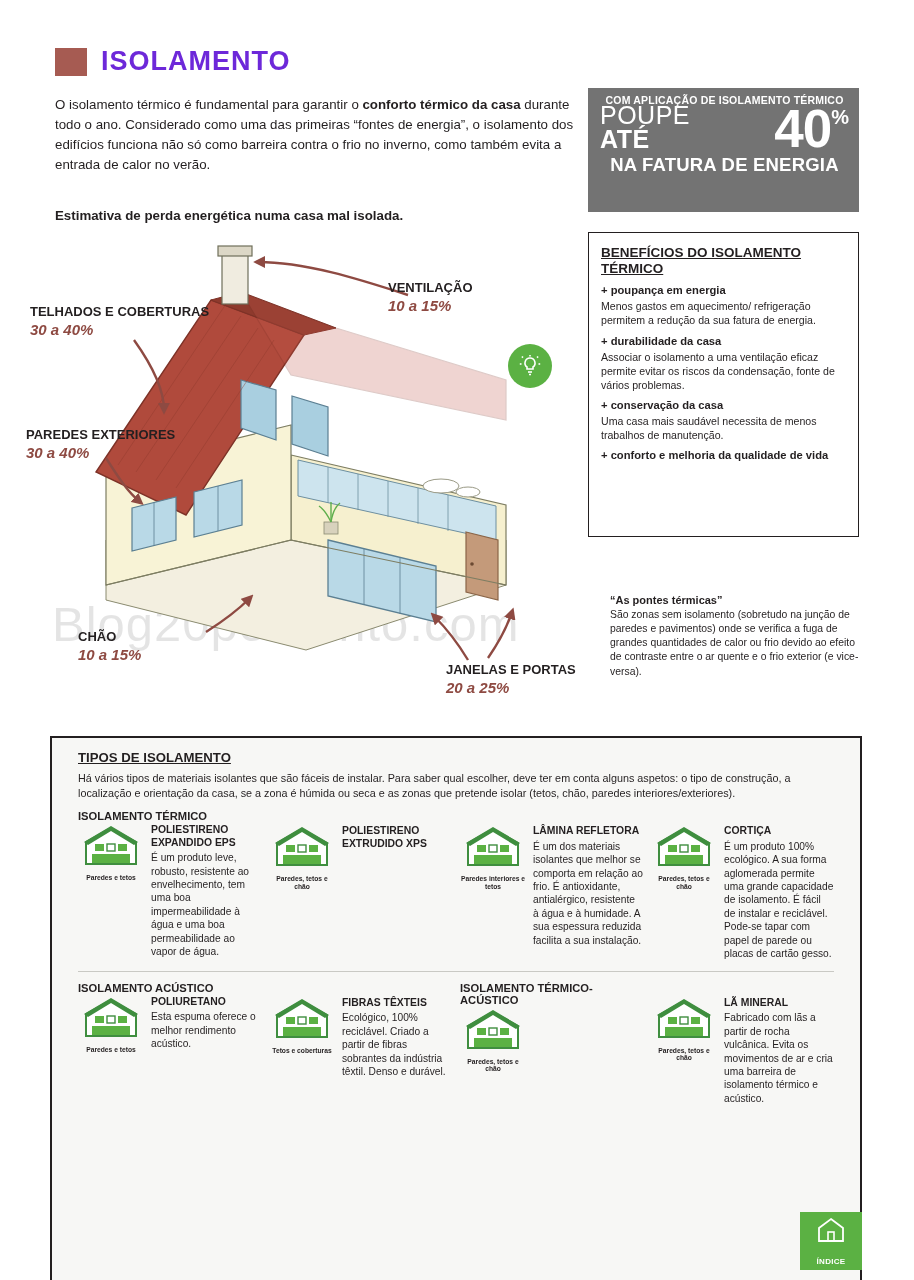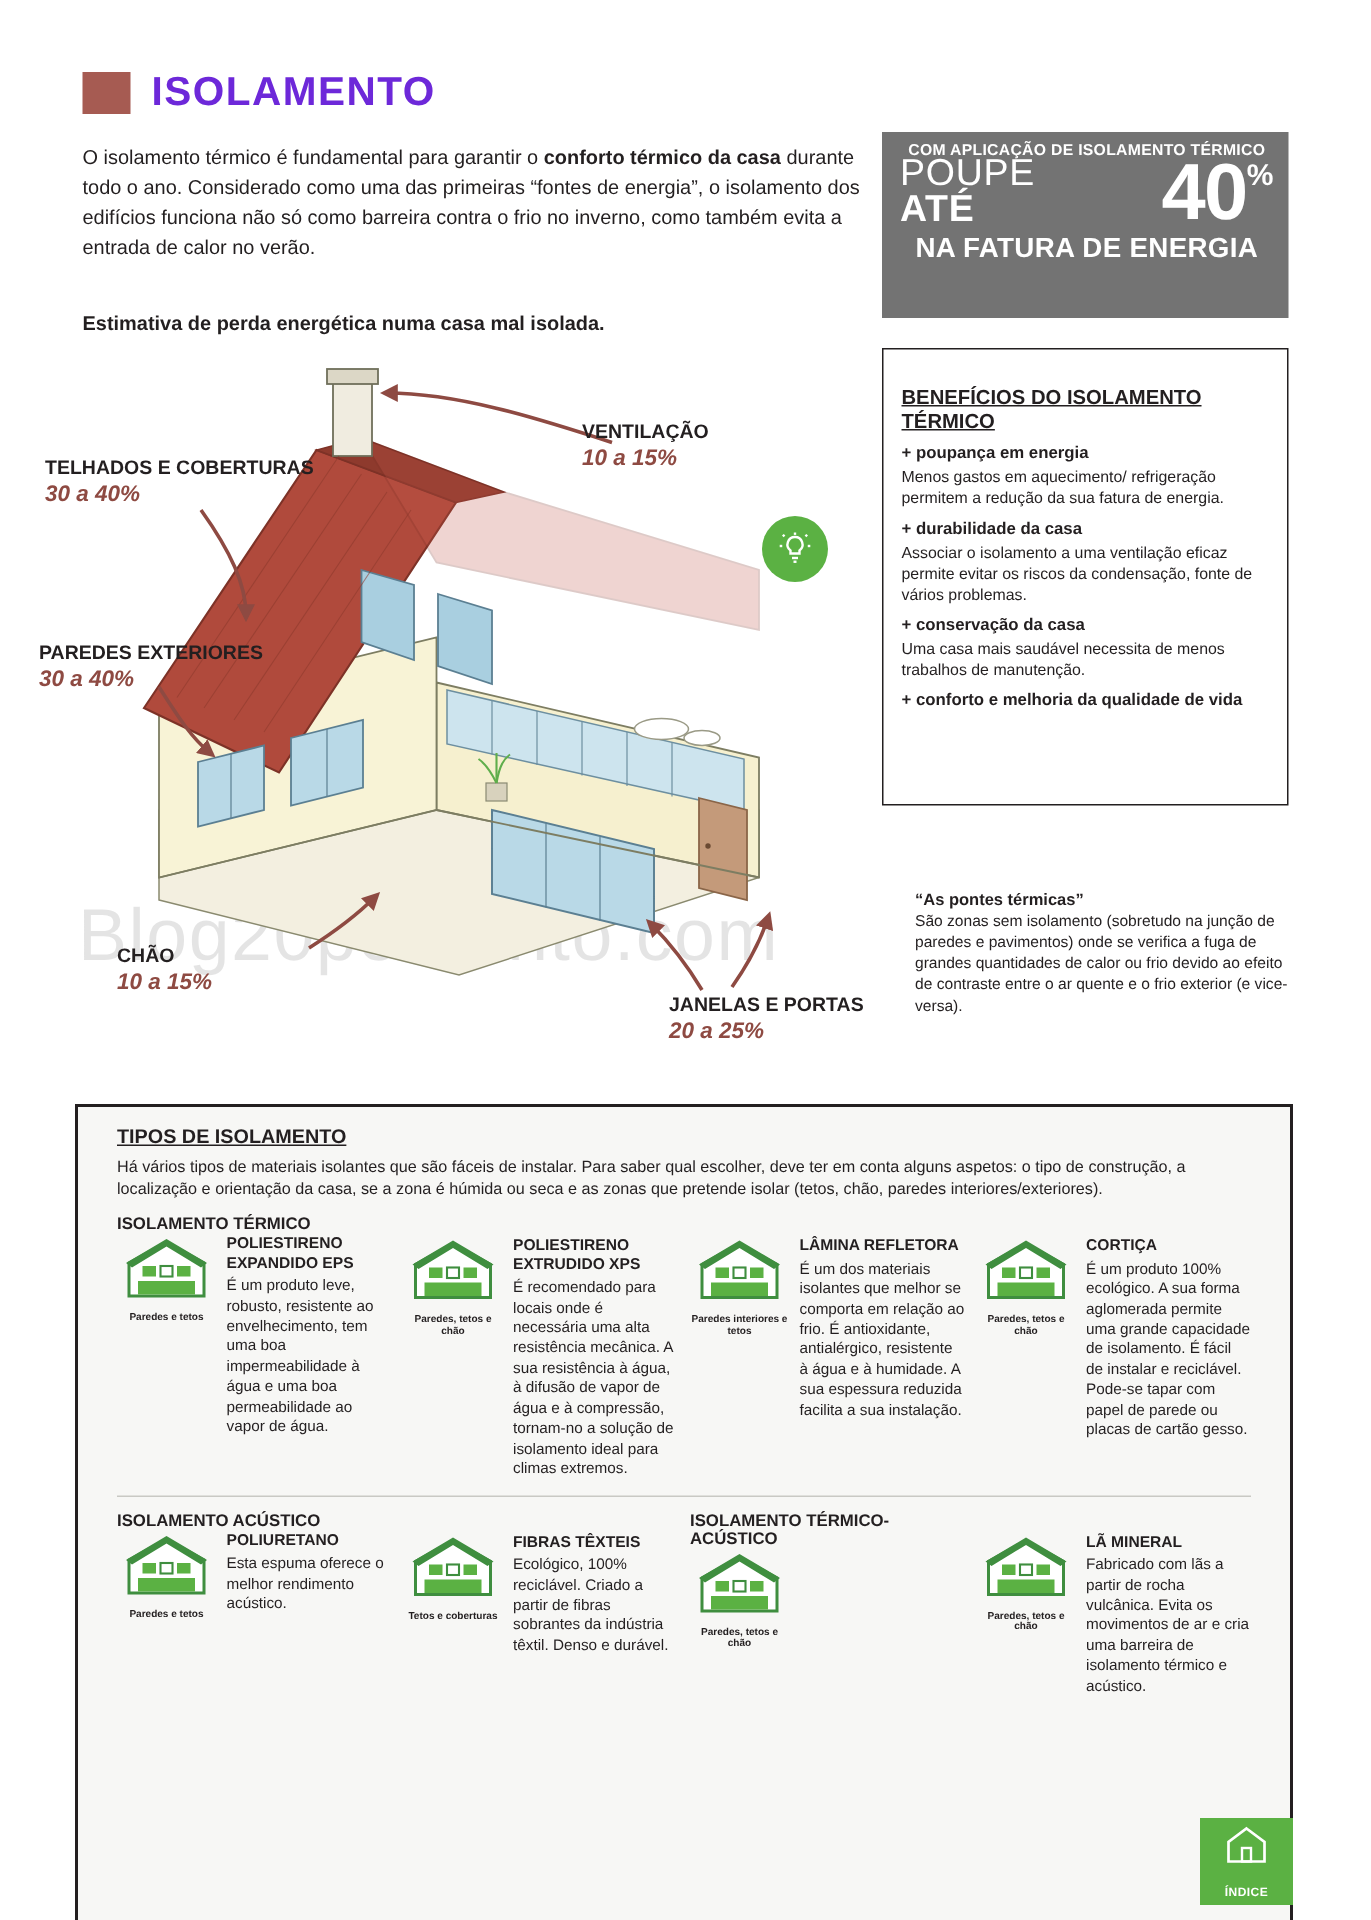--- a/index.html
+++ b/index.html
@@ -33,21 +33,21 @@
   .badge-mid { display:flex; align-items:flex-end; justify-content:space-between; margin-top:-2px; }
   .badge-poupe { font-size:25px; font-weight:normal; line-height:0.95; letter-spacing:0.5px; }
   .badge-ate { font-size:25px; font-weight:bold; line-height:0.95; letter-spacing:0.5px; }
   .badge-num { font-size:53px; font-weight:bold; line-height:0.85; letter-spacing:-1px; }
   .badge-pct { font-size:20px; font-weight:bold; vertical-align:top; }
   .badge-bottom { font-size:18.5px; font-weight:bold; text-align:center; margin-top:2px; letter-spacing:0.2px; }
 
   
   .benefits {
     position:absolute; left:588px; top:232px; width:271px; height:305px;
-    border:1.6px solid #231f20; background:#fff; padding:24px 12px;
+    border:1.6px solid #231f20; background:#fff; padding:12px 12px;
   }
   .benefits h3 { margin:0 0 7px 0; font-size:13.5px; line-height:1.2; text-decoration:underline; }
   .ben-h { font-size:11.2px; font-weight:bold; margin-top:7px; }
   .ben-p { font-size:10.6px; line-height:1.33; margin-top:3px; }
 
   
   .pontes { position:absolute; left:610px; top:594px; width:258px; }
   .pontes-title { font-size:11px; font-weight:bold; margin-bottom:2px; }
   .pontes-body { font-size:10.4px; line-height:1.36; }
 
@@ -320,21 +320,20 @@
               <polygon points="29,2 56,18 52,21 29,7 6,21 2,18" fill="#3f8e3f"></polygon>
               <rect x="10" y="30" width="38" height="9" fill="#5bb143"></rect>
               <rect x="13" y="20" width="9" height="7" fill="#5bb143"></rect>
               <rect x="36" y="20" width="9" height="7" fill="#5bb143"></rect>
               <rect x="25" y="20" width="8" height="7" fill="#ffffff" stroke="#3f8e3f" stroke-width="1.4"></rect>
             </svg>
             <div class="ico-cap">Paredes, tetos e chão</div>
           </div>
           <div class="item-txt">
             <div class="item-name">POLIESTIRENO EXTRUDIDO XPS</div>
-            <div class="item-body">É recomendado para locais onde é necessária uma alta resistência mecânica. A sua resistência à água, à difusão de vapor de água e à compressão, tornam-no a solução de isolamento ideal para climas extremos.</div>
           </div>
         </div>
       </div>
 
       <div class="col">
         <div class="cat-spacer"></div>
         <div class="item">
           <div class="item-ico">
             <svg width="58" height="44" viewBox="0 0 58 44">
               <polygon points="29,4 54,18 54,40 4,40 4,18" fill="#ffffff" stroke="#3f8e3f" stroke-width="2"></polygon>

